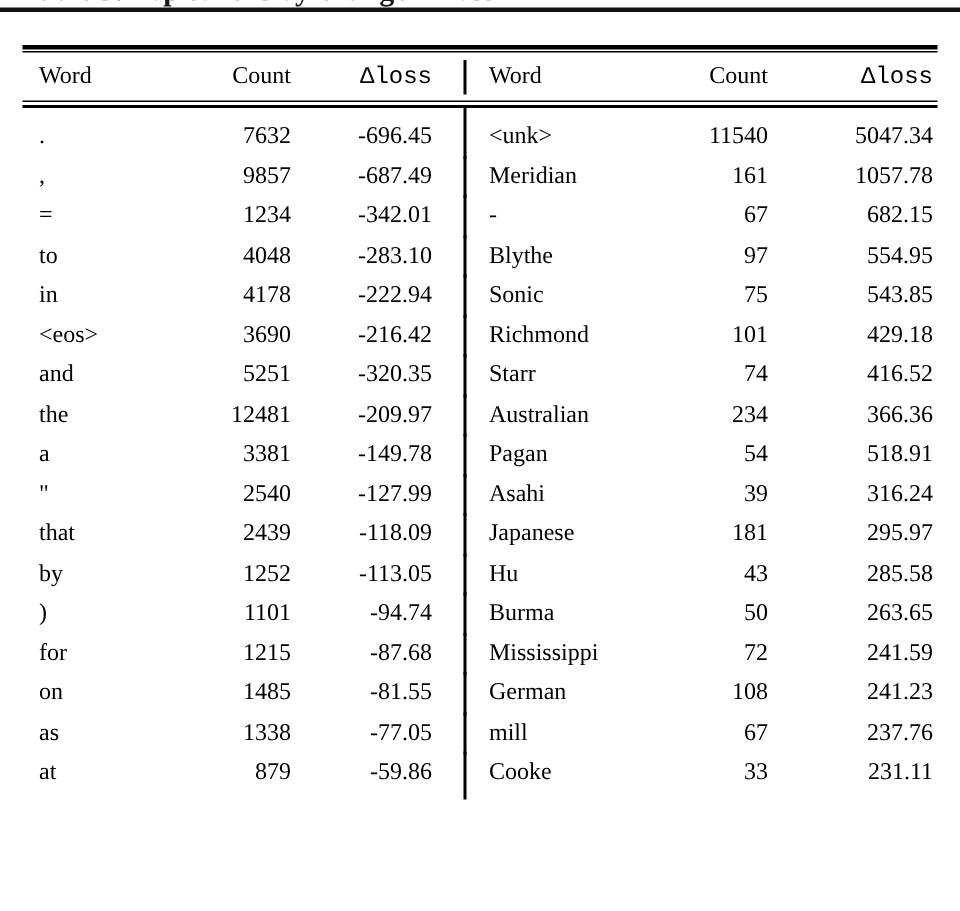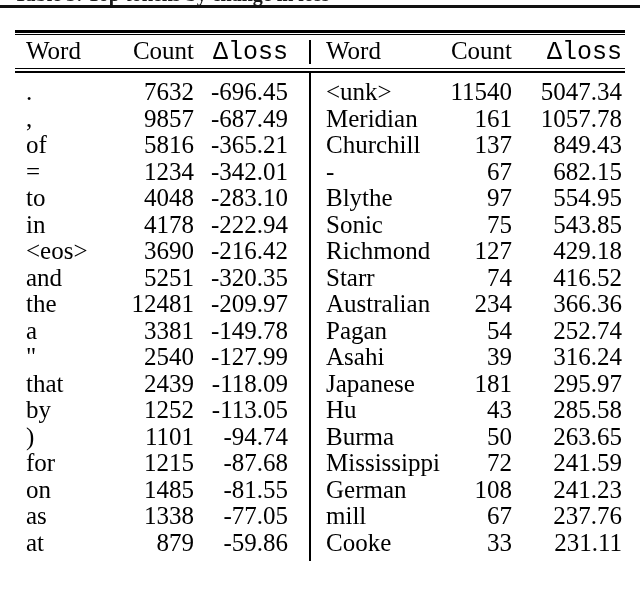--- a/index.html
+++ b/index.html
@@ -57,21 +57,21 @@
     background: #000000;
   }
   .rule-thick  { height: 2.5px; }
   .rule-thin   { height: 1.1px; }
   .rule-gap-sm { height: 1.6px; }
 
   table.data {
     width: 610px;
     border-collapse: collapse;
     table-layout: fixed;
-    font-size: 25px;
+    font-size: 16px;
   }
   table.data th,
   table.data td {
     padding: 0;
     border: 0;
     line-height: 26.5px;
     height: 26.5px;
     vertical-align: baseline;
     white-space: nowrap;
   }
@@ -206,31 +206,20 @@
           <td class="al-right pad-lcount">9857</td>
           <td class="al-right pad-lloss">-687.49</td>
           <td class="divider-cell">
             <span class="vline"></span>
           </td>
           <td class="al-left pad-rword">Meridian</td>
           <td class="al-right pad-rcount">161</td>
           <td class="al-right pad-rloss">1057.78</td>
         </tr>
         <tr>
-          <td class="al-left pad-lword">of</td>
-          <td class="al-right pad-lcount">5816</td>
-          <td class="al-right pad-lloss">-365.21</td>
-          <td class="divider-cell">
-            <span class="vline"></span>
-          </td>
-          <td class="al-left pad-rword">Churchill</td>
-          <td class="al-right pad-rcount">137</td>
-          <td class="al-right pad-rloss">849.43</td>
-        </tr>
-        <tr>
           <td class="al-left pad-lword">=</td>
           <td class="al-right pad-lcount">1234</td>
           <td class="al-right pad-lloss">-342.01</td>
           <td class="divider-cell">
             <span class="vline"></span>
           </td>
           <td class="al-left pad-rword">-</td>
           <td class="al-right pad-rcount">67</td>
           <td class="al-right pad-rloss">682.15</td>
         </tr>
@@ -257,21 +246,21 @@
           <td class="al-right pad-rloss">543.85</td>
         </tr>
         <tr>
           <td class="al-left pad-lword">&lt;eos&gt;</td>
           <td class="al-right pad-lcount">3690</td>
           <td class="al-right pad-lloss">-216.42</td>
           <td class="divider-cell">
             <span class="vline"></span>
           </td>
           <td class="al-left pad-rword">Richmond</td>
-          <td class="al-right pad-rcount">127</td>
+          <td class="al-right pad-rcount">101</td>
           <td class="al-right pad-rloss">429.18</td>
         </tr>
         <tr>
           <td class="al-left pad-lword">and</td>
           <td class="al-right pad-lcount">5251</td>
           <td class="al-right pad-lloss">-320.35</td>
           <td class="divider-cell">
             <span class="vline"></span>
           </td>
           <td class="al-left pad-rword">Starr</td>
@@ -291,21 +280,21 @@
         </tr>
         <tr>
           <td class="al-left pad-lword">a</td>
           <td class="al-right pad-lcount">3381</td>
           <td class="al-right pad-lloss">-149.78</td>
           <td class="divider-cell">
             <span class="vline"></span>
           </td>
           <td class="al-left pad-rword">Pagan</td>
           <td class="al-right pad-rcount">54</td>
-          <td class="al-right pad-rloss">252.74</td>
+          <td class="al-right pad-rloss">518.91</td>
         </tr>
         <tr>
           <td class="al-left pad-lword">"</td>
           <td class="al-right pad-lcount">2540</td>
           <td class="al-right pad-lloss">-127.99</td>
           <td class="divider-cell">
             <span class="vline"></span>
           </td>
           <td class="al-left pad-rword">Asahi</td>
           <td class="al-right pad-rcount">39</td>

